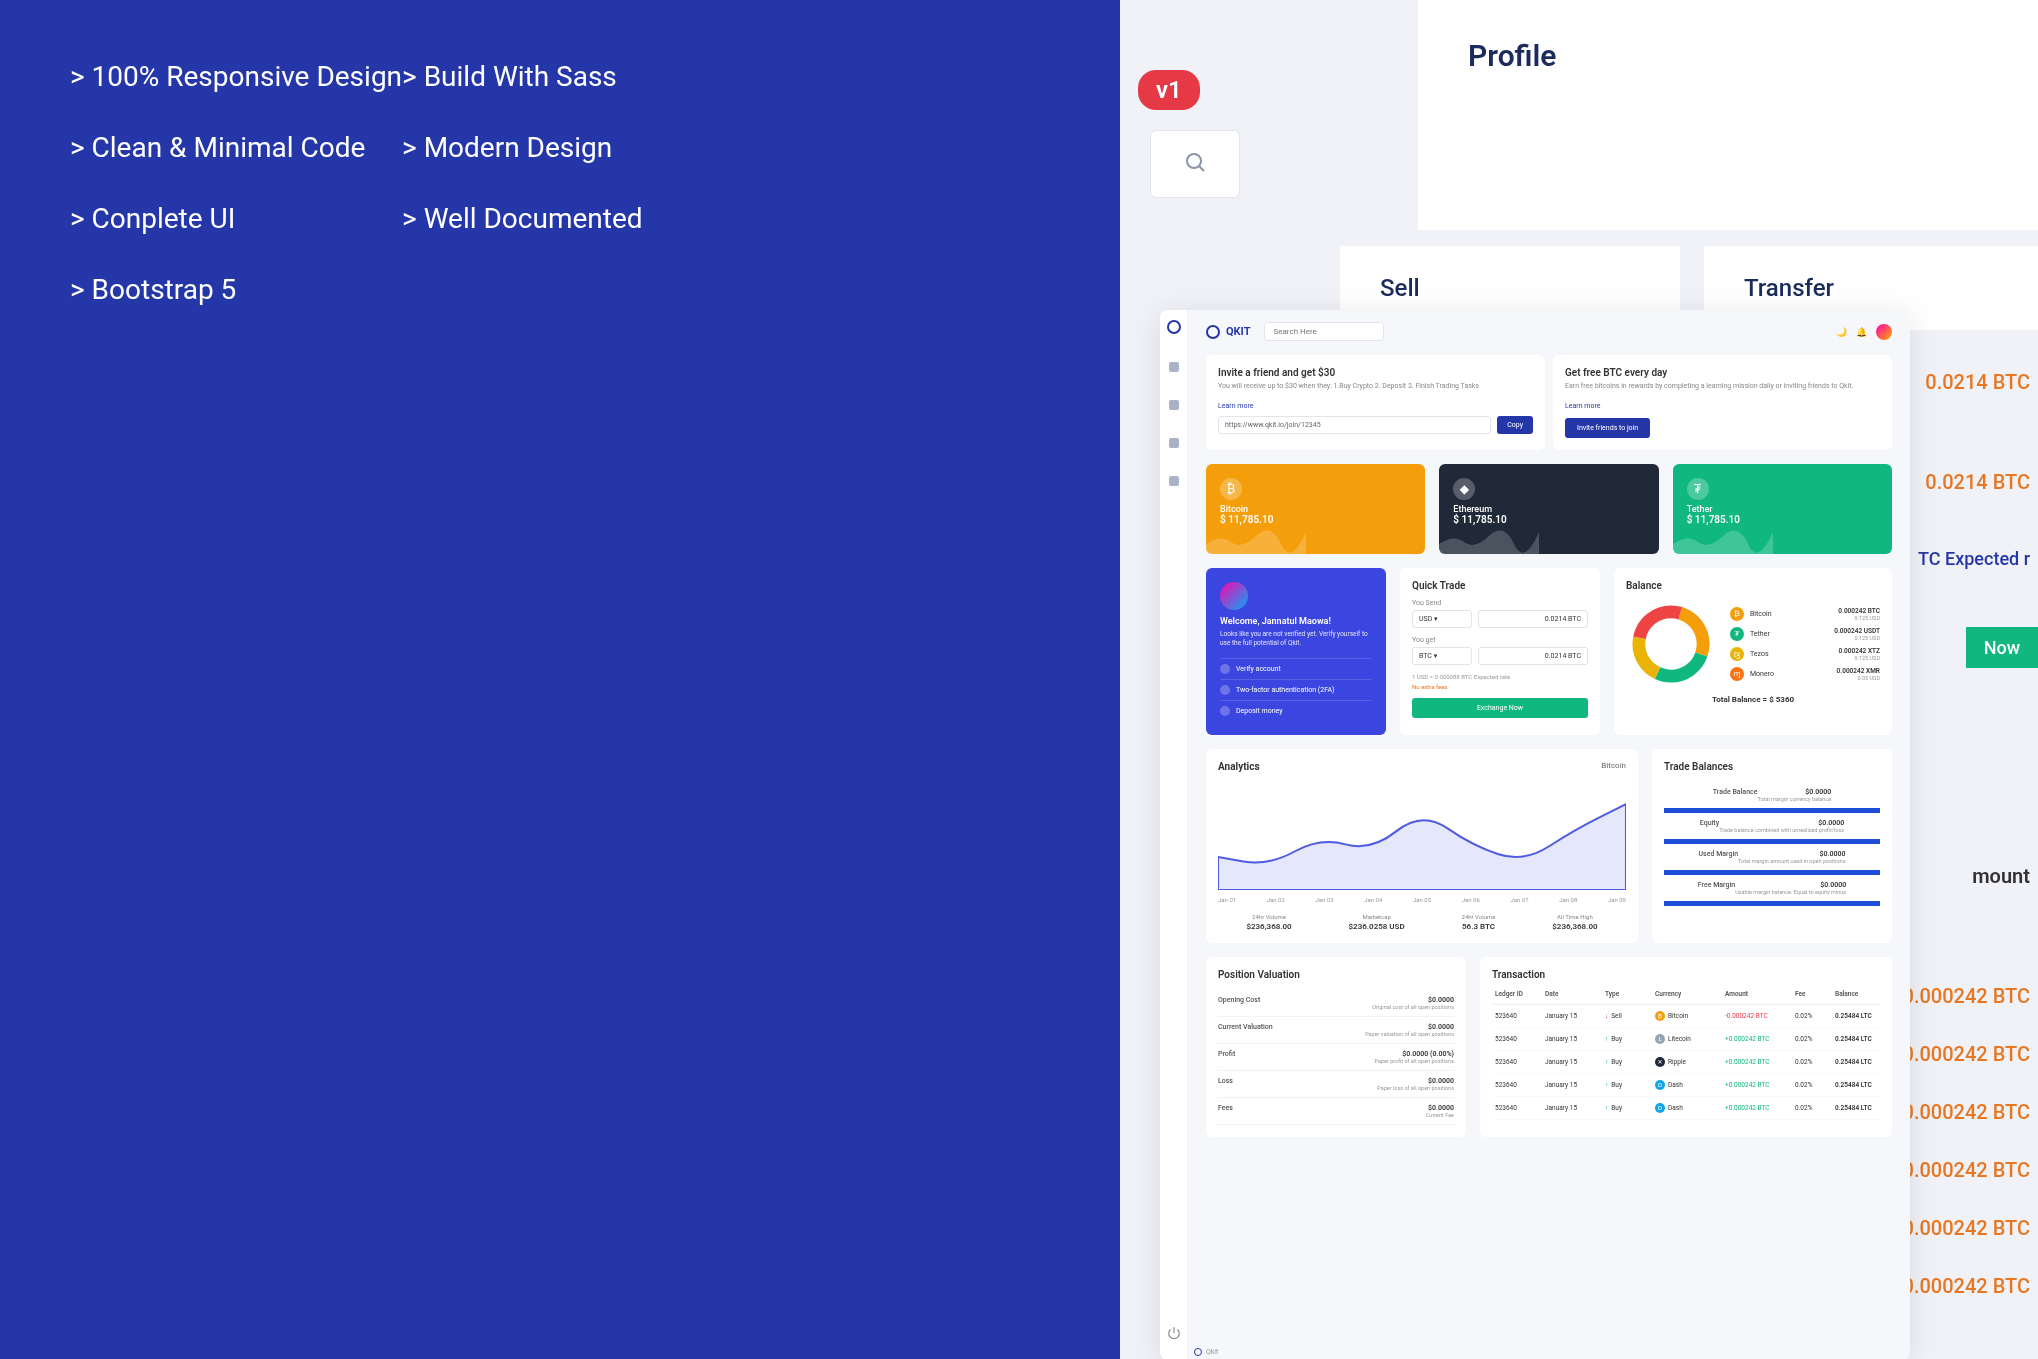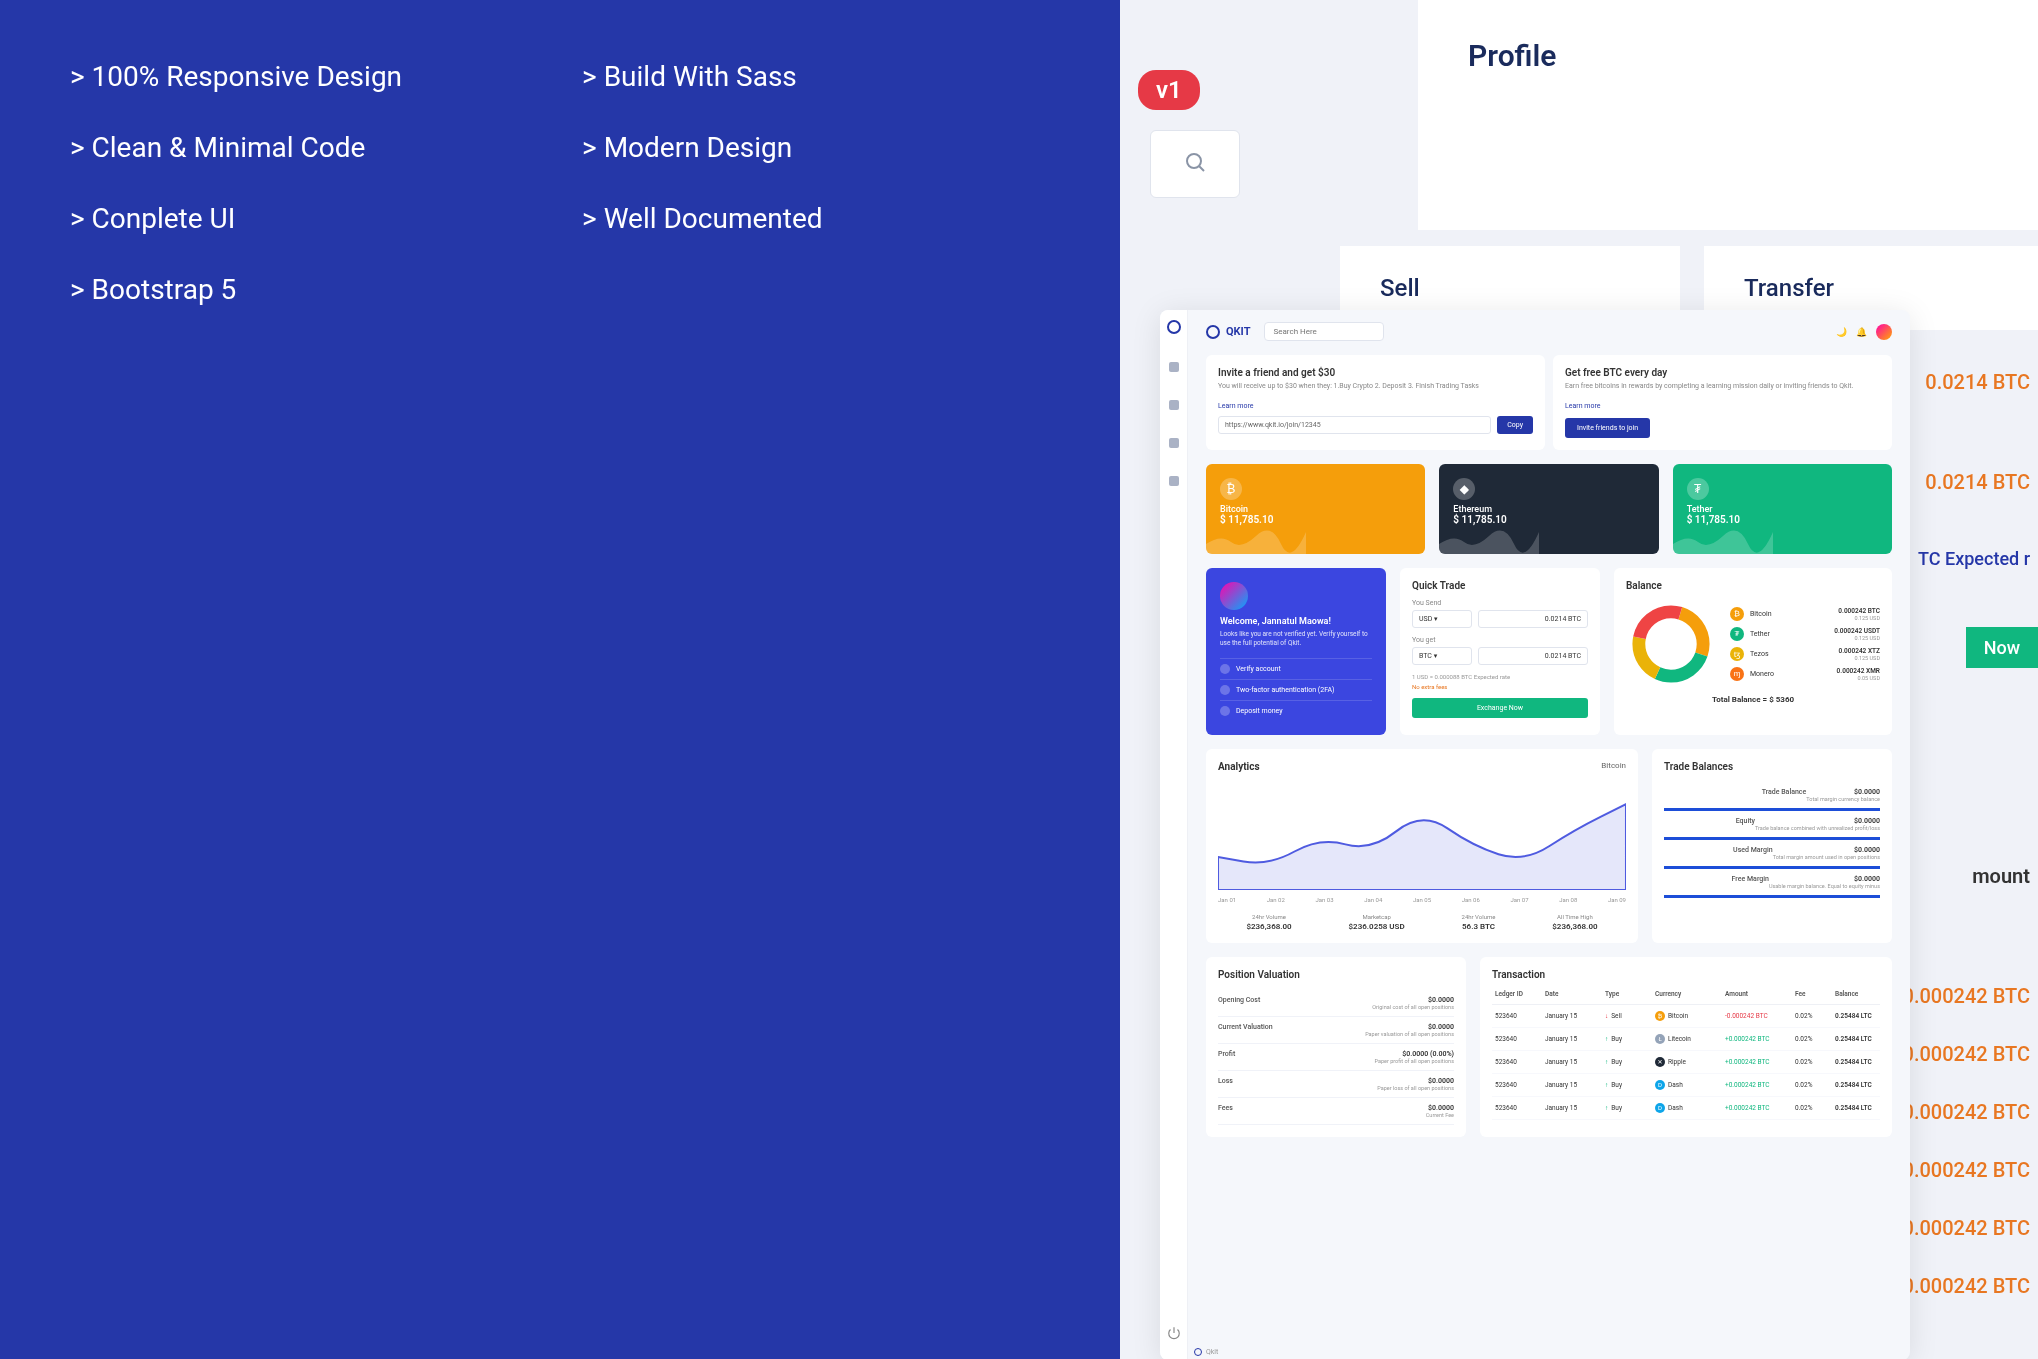--- a/index.html
+++ b/index.html
@@ -1,19 +1,19 @@
 <!DOCTYPE html>
 <html><head>
 <meta charset="utf-8">
 <style>
 *{margin:0;padding:0;box-sizing:border-box;font-family:-apple-system,BlinkMacSystemFont,'Segoe UI',Roboto,sans-serif}
 body{width:2038px;height:1359px;background:#f0f2f8;overflow:hidden;position:relative}
 .hero{position:absolute;left:0;top:0;width:1120px;height:1359px;background:#2537a8;color:#fff;padding:60px 70px}
 .hero-title{font-size:64px;font-weight:700;line-height:1.45;margin-bottom:100px}
-.features{display:flex;gap:180px}
+.features{display:flex;}
 .feat-col{display:flex;flex-direction:column;gap:38px}
 .feat{font-size:28px;font-weight:400}
 .badge{position:absolute;left:1138px;top:70px;background:#e63946;color:#fff;padding:6px 18px;border-radius:18px;font-size:24px;font-weight:600;z-index:10}
 .profile-panel{position:absolute;right:0;top:0;width:620px;height:230px;background:#fff;padding:38px 50px}
 .profile-panel h2{font-size:30px;font-weight:600;color:#1a2b5c}
 .search-box{position:absolute;left:1150px;top:130px;width:90px;height:68px;background:#fff;border:1px solid #e0e4ed;border-radius:6px;display:flex;align-items:center;justify-content:center;color:#8a94a6;font-size:22px}
 .tab-row{position:absolute;left:1340px;top:246px;display:flex;gap:24px}
 .tab{background:#fff;padding:28px 40px;font-size:24px;font-weight:500;color:#1a2b5c;width:340px}
 .tab+.tab{width:340px}
 .snippets{position:absolute;right:0;top:370px;width:260px;display:flex;flex-direction:column;gap:36px;align-items:flex-end;color:#e87722;font-size:20px;font-weight:500}
@@ -84,21 +84,21 @@
 .ana-head h4{font-size:10px;font-weight:700}
 .ana-coin{font-size:8px;color:#666}
 .chart-area{height:110px;position:relative;margin-bottom:6px}
 .x-labels{display:flex;justify-content:space-between;font-size:6px;color:#999;margin-bottom:10px}
 .stats-row{display:flex;justify-content:space-around;text-align:center}
 .stat{font-size:7px}
 .stat .label{color:#888;font-size:6px;margin-bottom:2px}
 .stat .value{font-weight:600;font-size:8px}
 .trade-bal{width:240px;background:#fff;border-radius:6px;padding:12px}
 .trade-bal h4{font-size:10px;font-weight:600;margin-bottom:10px}
-.tb-item{display:flex;justify-content:flex-end;padding:6px 0;border-bottom:3px solid #1d4ed8;font-size:7px}
+.tb-item{display:flex;justify-content:center;padding:6px 0;border-bottom:5px solid #1d4ed8;font-size:7px}
 .tb-label{color:#555;font-weight:500}
 .tb-vals{text-align:right}
 .tb-vals .v{font-weight:600}
 .tb-vals .d{color:#999;font-size:5.5px}
 .bottom-row{display:flex;gap:14px}
 .pos-val{width:260px;background:#fff;border-radius:6px;padding:12px}
 .pos-val h4{font-size:10px;font-weight:600;margin-bottom:10px}
 .pv-item{display:flex;justify-content:space-between;padding:6px 0;font-size:7px;border-bottom:1px solid #f0f2f8}
 .pv-label{color:#555;font-weight:500}
 .pv-vals{text-align:right}

